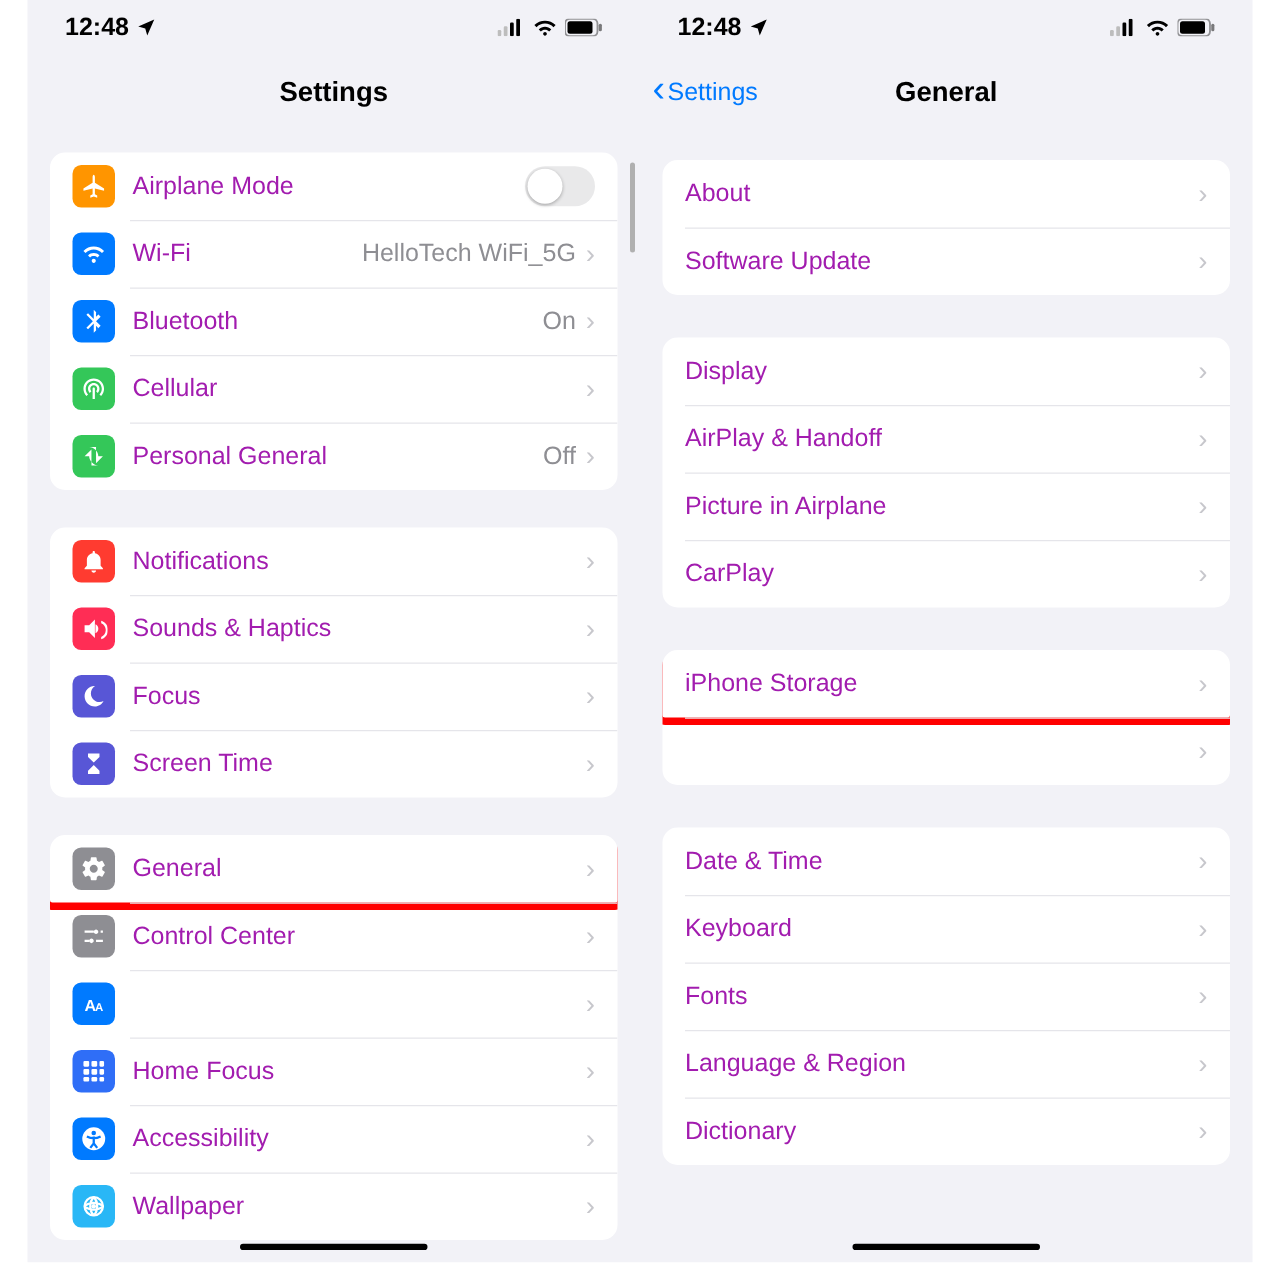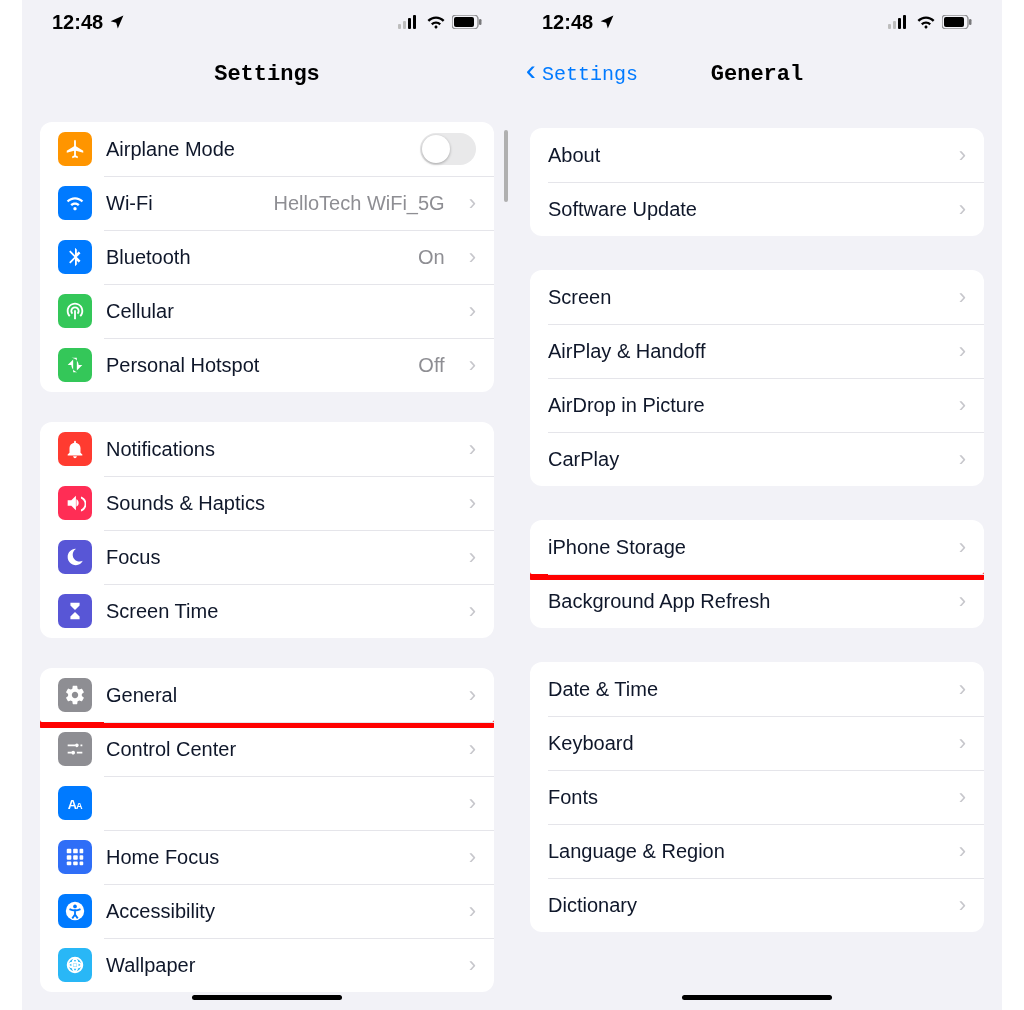--- a/index.html
+++ b/index.html
@@ -8,40 +8,40 @@
   .phone-left{height:1010px;}
   .phone-right{height:1010px;}
 
   
   .status{height:44px;display:flex;align-items:center;justify-content:space-between;padding:0 30px;font-size:20px;font-weight:600;}
   .status-left{display:flex;align-items:center;gap:6px;}
   .status-right{display:flex;align-items:center;gap:6px;}
   .status svg{display:block;}
 
   
-  .nav{height:60px;display:flex;align-items:center;justify-content:center;position:relative;padding:0 16px;font-family:Liberation Mono, monospace;}
+  .nav{height:60px;display:flex;align-items:center;justify-content:center;position:relative;padding:0 16px;}
   .nav-title{font-size:22px;font-weight:600;}
   .nav-large .nav-title{font-size:22px;}
   .back{position:absolute;left:10px;display:flex;align-items:center;color:#007aff;font-size:20px;gap:2px;}
   .back .chev{font-size:30px;line-height:1;position:relative;top:-2px;font-weight:300;}
 
   
   .content{padding:0 18px;}
   .group{background:#fff;border-radius:12px;margin-top:30px;overflow:hidden;}
   .phone-right .group{margin-top:34px;}
   .phone-right .group:first-child{margin-top:24px;text-align:center;}
 
   .row{display:flex;align-items:center;height:54px;padding:0 18px;position:relative;}
   .row + .row::before{content:"";position:absolute;left:64px;right:0;top:0;height:1px;background:#e5e5ea;}
   .phone-right .row + .row::before{left:18px;}
 
   .icon-wrap{width:34px;height:34px;border-radius:7px;display:flex;align-items:center;justify-content:center;margin-right:14px;flex:0 0 34px;}
-  .row-label{font-size:20px;color:#0f172a;flex:0 0 auto;}
+  .row-label{font-size:20px;color:#a21caf;flex:0 0 auto;}
   .row-spacer{flex:1 1 auto;}
-  .row-value{font-size:20px;color:#8e8e93;margin-right:24px;}
+  .row-value{font-size:20px;color:#8e8e93;margin-right:8px;}
   .chevron{color:#c7c7cc;font-size:22px;}
 
   
   .toggle{width:56px;height:32px;border-radius:16px;background:#e9e9ea;position:relative;}
   .toggle .knob{width:28px;height:28px;border-radius:14px;background:#fff;position:absolute;top:2px;left:2px;box-shadow:0 1px 3px rgba(0,0,0,.3);}
 
   
   .highlight{position:absolute;border:6px solid #ff0000;border-radius:8px;pointer-events:none;box-sizing:border-box;}
 
   
@@ -153,21 +153,21 @@
             <span class="row-label">Cellular</span>
             <span class="row-spacer"></span>
             <span class="chevron">›</span>
           </div>
           <div class="row">
             <div class="icon-wrap ic-green">
               <svg viewBox="0 0 24 24">
                 <path fill="#fff" d="M8 4c4 0 8 4 8 8h4l-6 6V4zm8 16c-4 0-8-4-8-8H4l6-6v14z"></path>
               </svg>
             </div>
-            <span class="row-label">Personal Hotspot</span>
+            <span class="row-label">Personal General</span>
             <span class="row-spacer"></span>
             <span class="row-value">Off</span>
             <span class="chevron">›</span>
           </div>
         </div>
         <div class="group">
           <div class="row">
             <div class="icon-wrap ic-red">
               <svg viewBox="0 0 24 24">
                 <path fill="#fff" d="M12 3c-.6 0-1 .4-1 1v1.1C8.2 5.6 6 8 6 11v5l-2 2v1h16v-1l-2-2v-5c0-3-2.2-5.4-5-5.9V4c0-.6-.4-1-1-1zm0 19c1.1 0 2-.9 2-2h-4c0 1.1.9 2 2 2z"></path>
@@ -340,49 +340,48 @@
             <span class="chevron">›</span>
           </div>
           <div class="row">
             <span class="row-label">Software Update</span>
             <span class="row-spacer"></span>
             <span class="chevron">›</span>
           </div>
         </div>
         <div class="group">
           <div class="row">
-            <span class="row-label">Screen</span>
+            <span class="row-label">Display</span>
             <span class="row-spacer"></span>
             <span class="chevron">›</span>
           </div>
           <div class="row">
             <span class="row-label">AirPlay &amp; Handoff</span>
             <span class="row-spacer"></span>
             <span class="chevron">›</span>
           </div>
           <div class="row">
-            <span class="row-label">AirDrop in Picture</span>
+            <span class="row-label">Picture in Airplane</span>
             <span class="row-spacer"></span>
             <span class="chevron">›</span>
           </div>
           <div class="row">
             <span class="row-label">CarPlay</span>
             <span class="row-spacer"></span>
             <span class="chevron">›</span>
           </div>
         </div>
         <div class="group">
           <div class="row" style="position: relative; align-items: center;">
             <span class="row-label">iPhone Storage</span>
             <span class="row-spacer"></span>
             <span class="chevron">›</span>
             <div class="highlight" style="inset: -6px;"></div>
           </div>
           <div class="row">
-            <span class="row-label">Background App Refresh</span>
             <span class="row-spacer"></span>
             <span class="chevron">›</span>
           </div>
         </div>
         <div class="group">
           <div class="row">
             <span class="row-label">Date &amp; Time</span>
             <span class="row-spacer"></span>
             <span class="chevron">›</span>
           </div>

